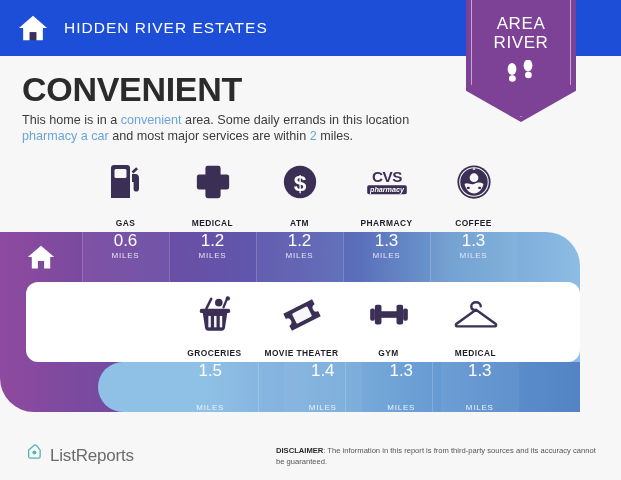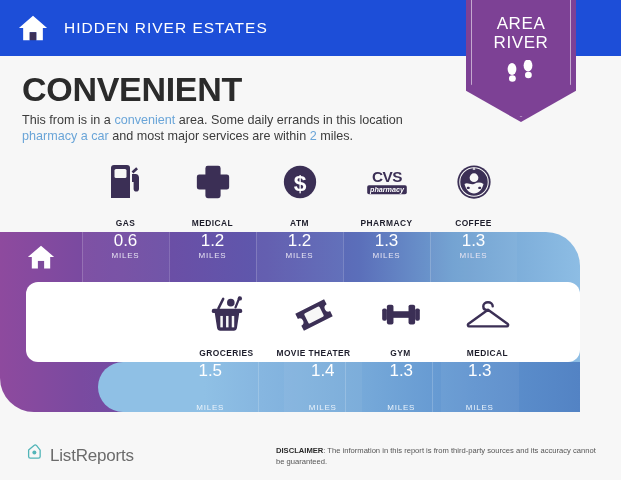--- a/index.html
+++ b/index.html
@@ -109,21 +109,21 @@
   #band1 .home { width:82px; display:flex; align-items:center; justify-content:center; }
   .num { color:#ffffff; font-size:17px; line-height:18px; font-weight:400; }
   .mi  { color:#e7e4f2; font-size:8px; letter-spacing:.8px; margin-top:1px; }
   #band1 .seg:nth-child(2){ background:rgba(255,255,255,.045); }
   #band1 .seg:nth-child(4){ background:rgba(255,255,255,.045); }
   #band1 .seg:nth-child(6){ background:rgba(255,255,255,.045); }
   .vdiv { position:absolute; top:232px; width:1px; height:50px; background:rgba(255,255,255,.18); }
 
   
   #icons2 {
-    position:absolute; left:183px; top:296px; width:348px; height:62px;
+    position:absolute; left:171px; top:296px; width:348px; height:62px;
     display:flex;
   }
   #band2 {
     position:absolute; left:171px; top:362px; width:348px; height:50px;
     display:flex;
   }
   #band2 .seg { width:87px; display:flex; flex-direction:column;
     align-items:center; justify-content:space-between; }
   #band2 .seg:nth-child(2){ background:rgba(255,255,255,.05);margin-left:34px; }
   #band2 .seg:nth-child(4){ background:rgba(255,255,255,.05); }
@@ -167,21 +167,21 @@
     <svg viewBox="0 0 40 26" width="40" height="26">
       <ellipse cx="11" cy="9" rx="4.4" ry="6" fill="#fff"></ellipse>
       <ellipse cx="11.4" cy="18.5" rx="3.4" ry="3.2" fill="#fff"></ellipse>
       <ellipse cx="27" cy="5.5" rx="4.4" ry="6" fill="#fff"></ellipse>
       <ellipse cx="27.4" cy="15" rx="3.4" ry="3.2" fill="#fff"></ellipse>
     </svg>
   </div>
 </div>
 
 <div id="headline">CONVENIENT</div>
-<div id="sub"><span>This from is in a </span><span class="hl">convenient</span><span> area. Some daily errands in this location </span><span class="hl">pharmacy a car</span><span> and most major services are within </span><span class="hl">2</span><span> miles.</span></div>
+<div id="sub"><span>This home is in a </span><span class="hl">convenient</span><span> area. Some daily errands in this location </span><span class="hl">pharmacy a car</span><span> and most major services are within </span><span class="hl">2</span><span> miles.</span></div>
 
 <div id="icons1">
 
   <div class="cell">
     <span class="glyph">
       <svg viewBox="0 0 38 40" width="38" height="40">
         <path fill="#3b2f55" d="M4 6a3 3 0 0 1 3-3h13a3 3 0 0 1 3 3v30H4z"></path>
         <rect x="7.5" y="7" width="12" height="9" rx="1.5" fill="#f7f7f7"></rect>
         <path fill="#3b2f55" d="M25 12h3.6c2 0 3.4 1.6 3.4 3.6V27c0 1.6-1.3 2.6-2.7 2.6-1.5 0-2.7-1-2.7-2.6v-7h-1.6z"></path>
         <path fill="#3b2f55" d="M24.6 9.5l4.6-4.2 1.8 2-4.6 4.2z"></path>

